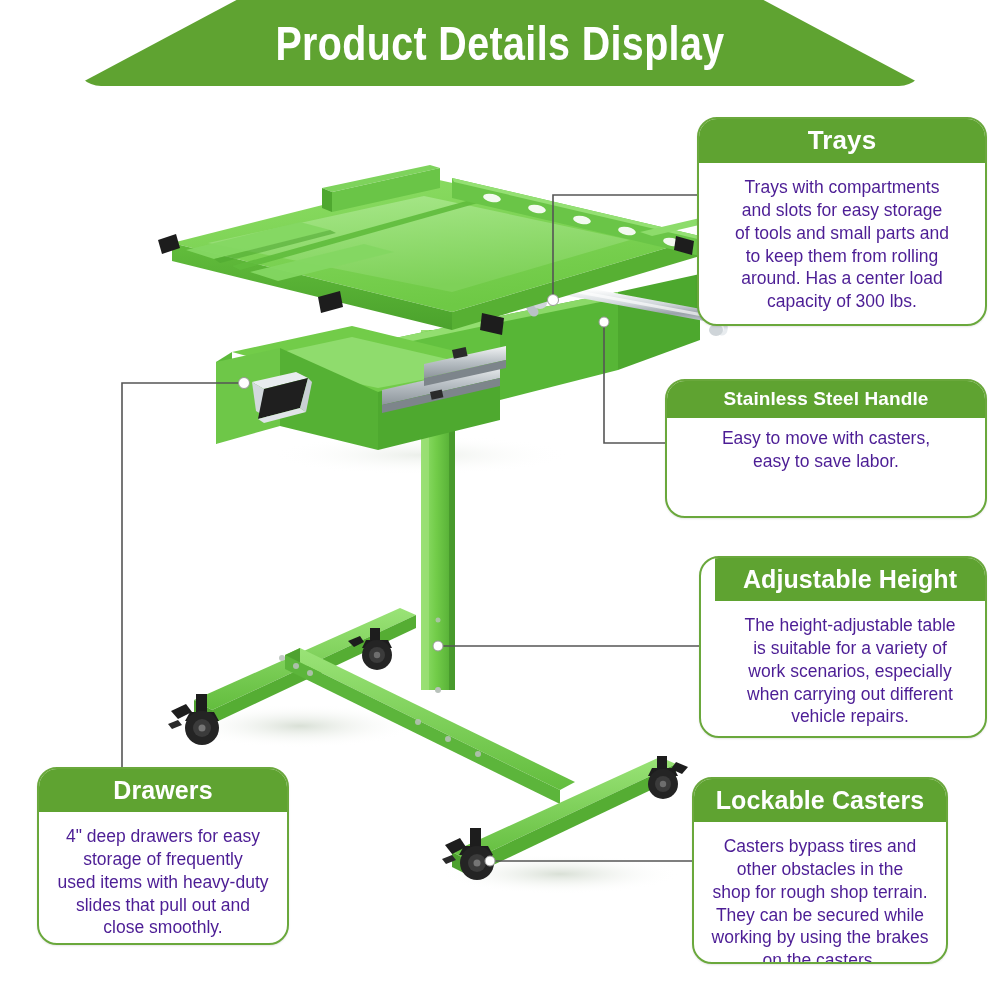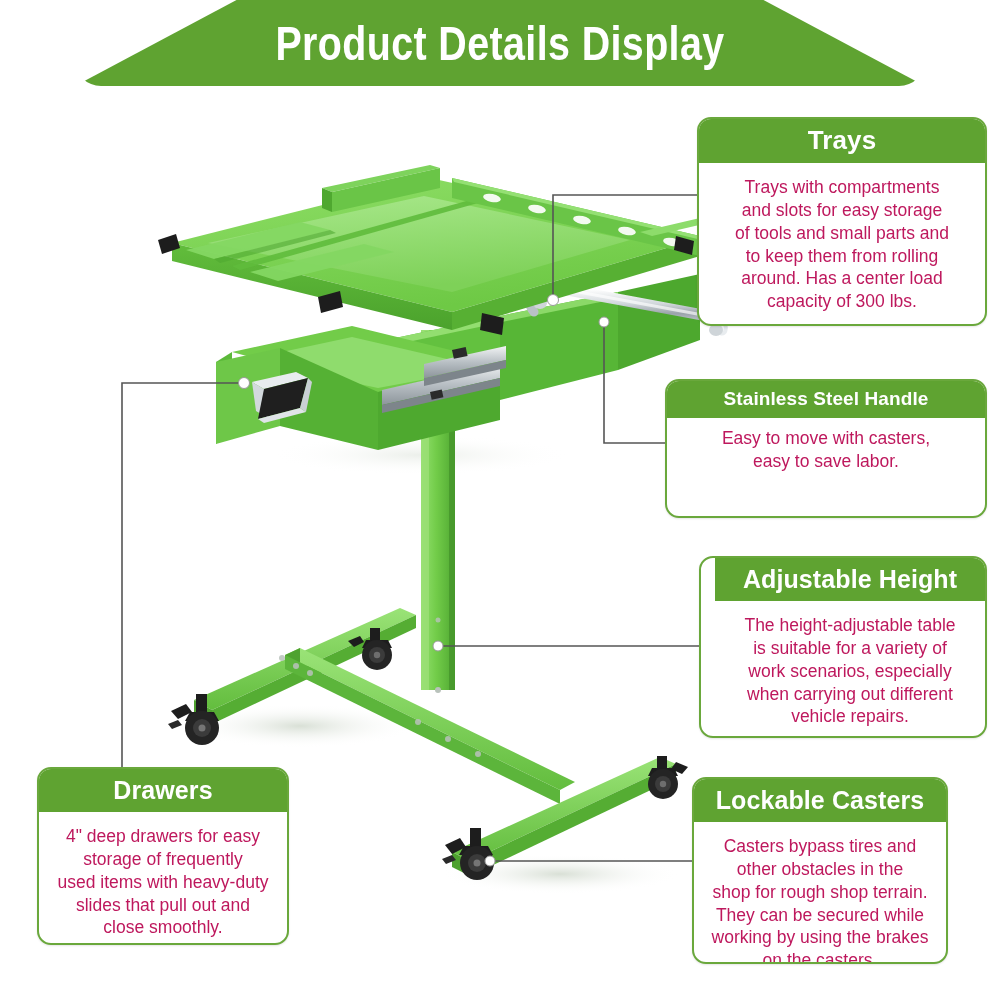--- a/index.html
+++ b/index.html
@@ -29,37 +29,37 @@
     font-weight:bold;font-size:48px;letter-spacing:.5px;
     transform:scaleX(.82);transform-origin:center center;
     white-space:nowrap;
   }
 
   
   .card{
     position:absolute;
     background:#ffffff;
     border:2px solid var(--card-border);
-    border-radius:14px;
+    border-radius:20px;
     box-sizing:border-box;
     overflow:hidden;
     box-shadow:0 1px 2px rgba(0,0,0,.10);
   }
   .card-head{
     background:var(--banner-green);
     color:#ffffff;
     font-weight:bold;
     text-align:center;
     line-height:1.05;
     padding:8px 6px 9px 6px;
     font-size:24px;
     letter-spacing:.1px;
   }
   .card-body{
-    color:#be185d;
+    color:#4c1d95;
     text-align:center;
     font-size:17.5px;
     line-height:1.30;
     padding:13px 11px 13px 11px;
     white-space:pre-line;
   }
 
   #card-trays{left:697px;top:117px;width:290px;height:209px;}
   #card-trays .card-head{font-size:26px;}
   #card-handle{left:665px;top:379px;width:322px;height:139px;}

